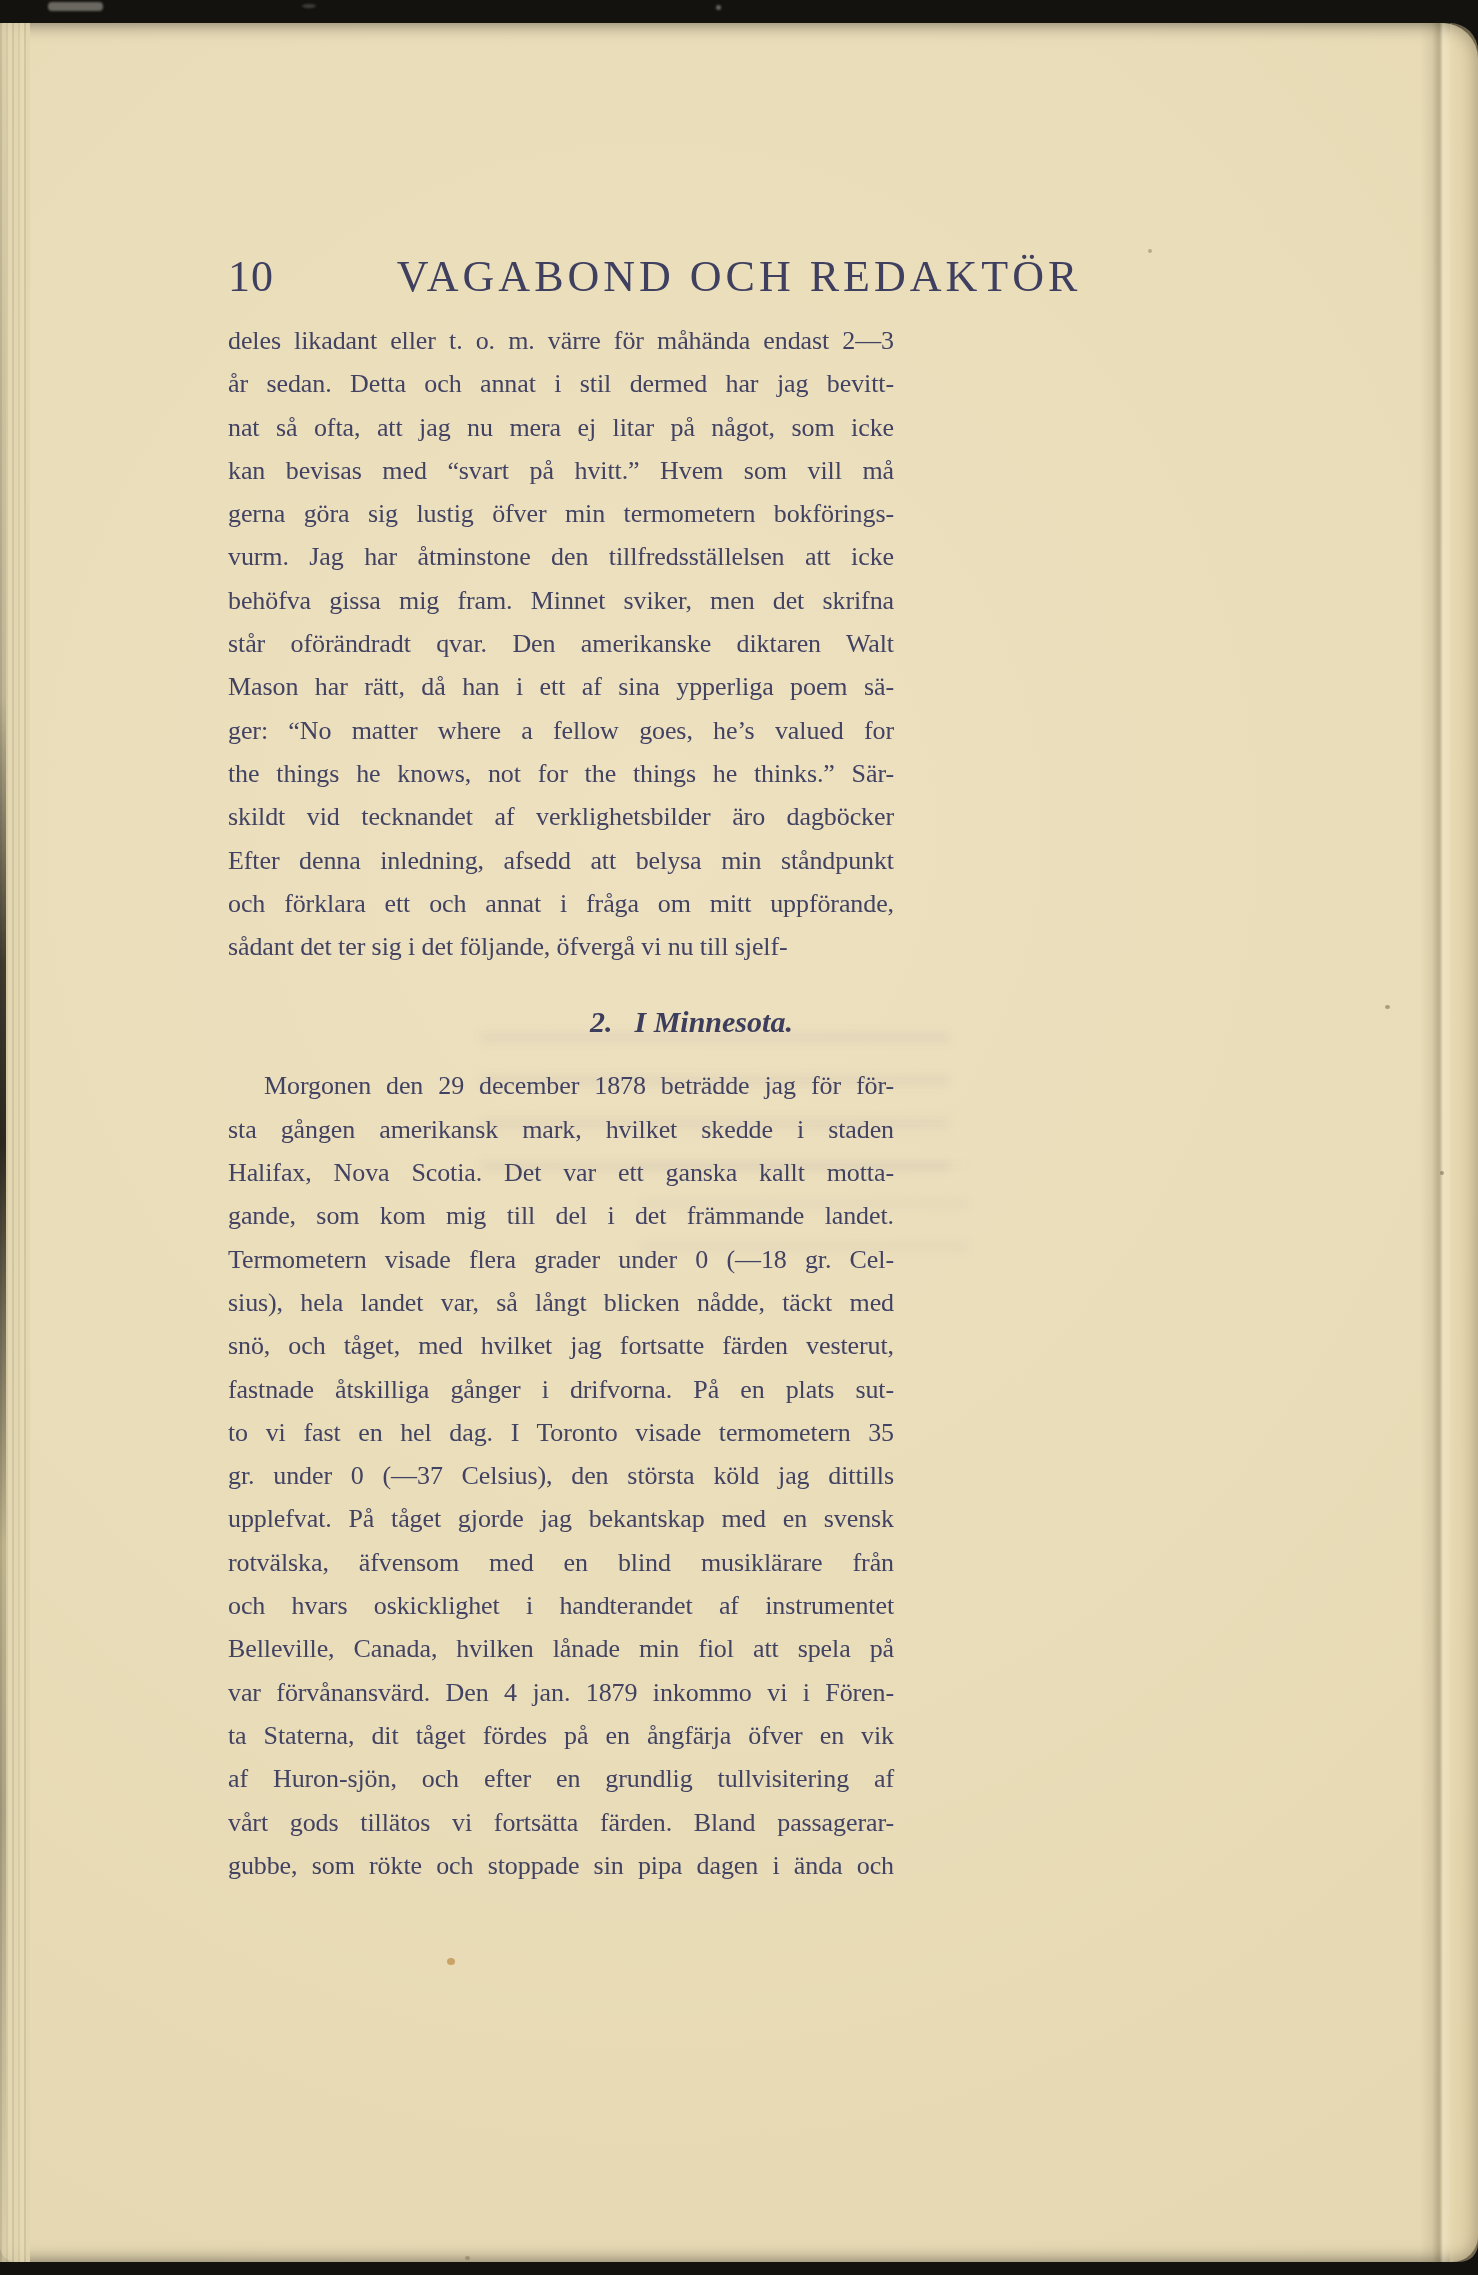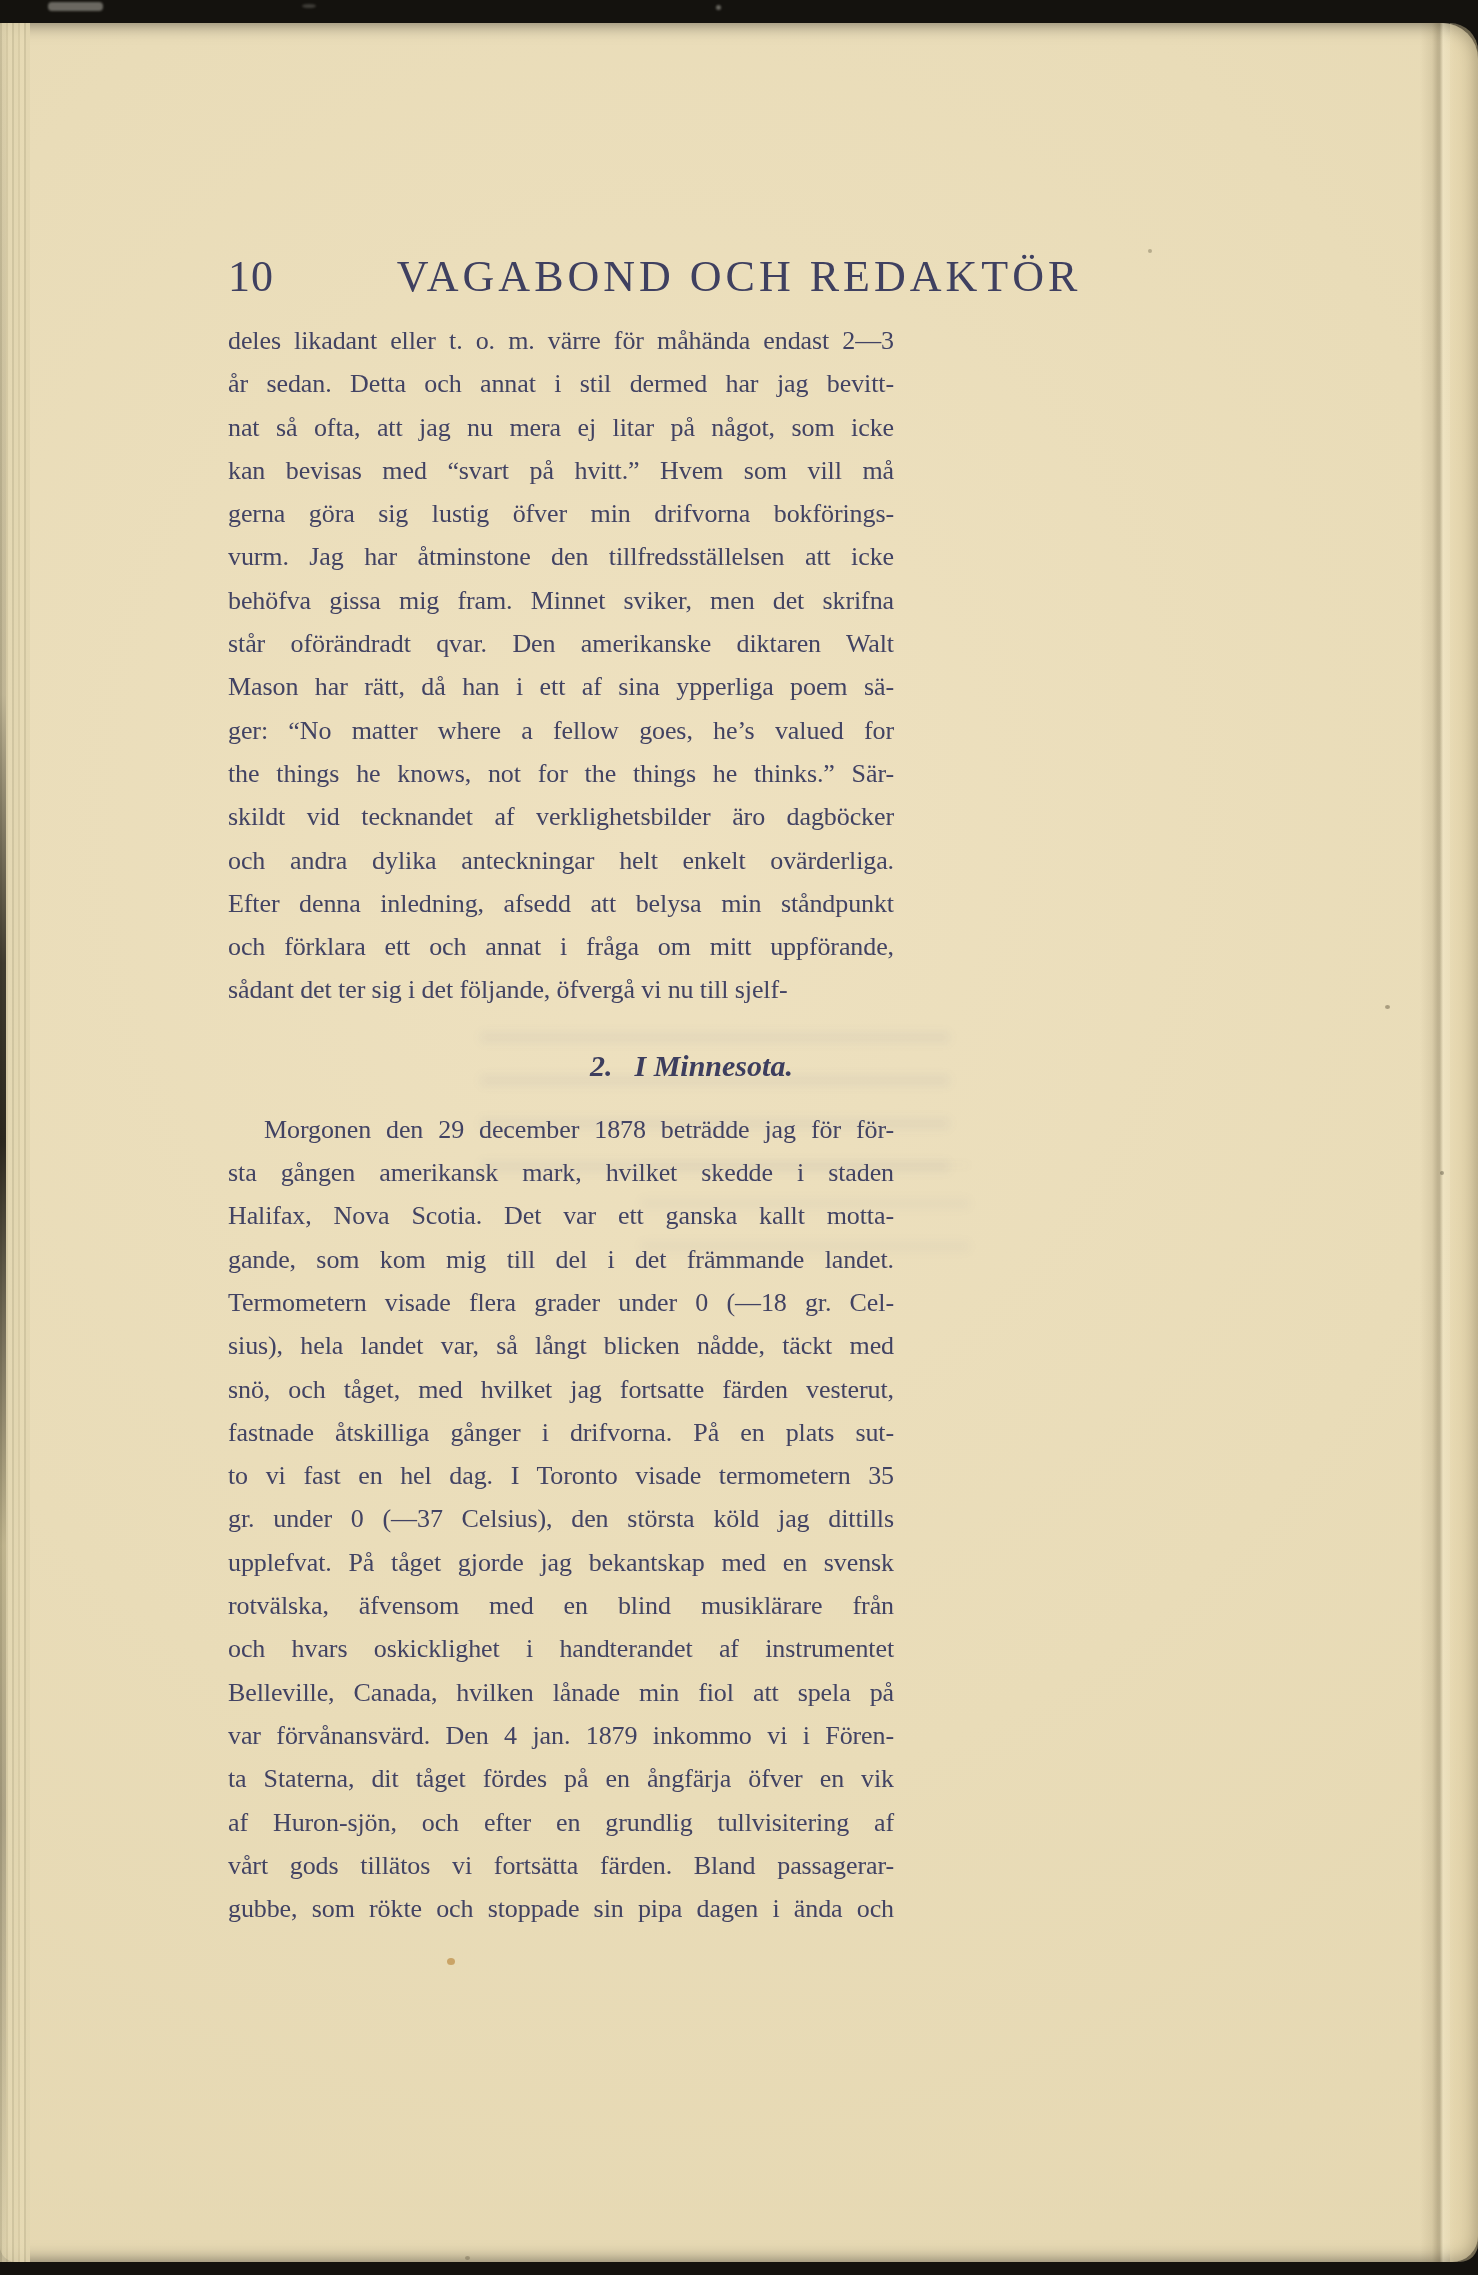--- a/index.html
+++ b/index.html
@@ -116,29 +116,28 @@
     <span class="page-number">10</span>
     <span class="running-title">VAGABOND OCH REDAKTÖR</span>
   </div>
 
   <div class="textblock">
     <div class="para last-line-left">
         <div class="line">deles likadant eller t. o. m. värre för måhända endast 2—3</div>
         <div class="line">år sedan.  Detta och annat i stil dermed har jag bevitt-</div>
         <div class="line">nat så ofta, att jag nu mera ej litar på något, som icke</div>
         <div class="line">kan bevisas med “svart på hvitt.”  Hvem som vill må</div>
-        <div class="line">gerna göra sig lustig öfver min drifvorna bokförings-</div>
+        <div class="line">gerna göra sig lustig öfver min termometern bokförings-</div>
         <div class="line">vurm.  Jag har åtminstone den tillfredsställelsen att icke</div>
         <div class="line">behöfva gissa mig fram.  Minnet sviker, men det skrifna</div>
         <div class="line">står oförändradt qvar.  Den amerikanske diktaren Walt</div>
         <div class="line">Mason har rätt, då han i ett af sina ypperliga poem sä-</div>
         <div class="line">ger:  “No matter where a fellow goes, he’s valued for</div>
         <div class="line">the things he knows, not for the things he thinks.”  Sär-</div>
         <div class="line">skildt vid tecknandet af verklighetsbilder äro dagböcker</div>
-        <div class="line">och andra dylika anteckningar helt enkelt ovärderliga.</div>
         <div class="line">Efter denna inledning, afsedd att belysa min ståndpunkt</div>
         <div class="line">och förklara ett och annat i fråga om mitt uppförande,</div>
         <div class="line">sådant det ter sig i det följande, öfvergå vi nu till sjelf-</div>
       </div>
 
     <div class="section-heading">
       <span class="h-num">2.</span><span class="h-title">I Minnesota.</span>
     </div>
 
     <div class="para second indent-first">

